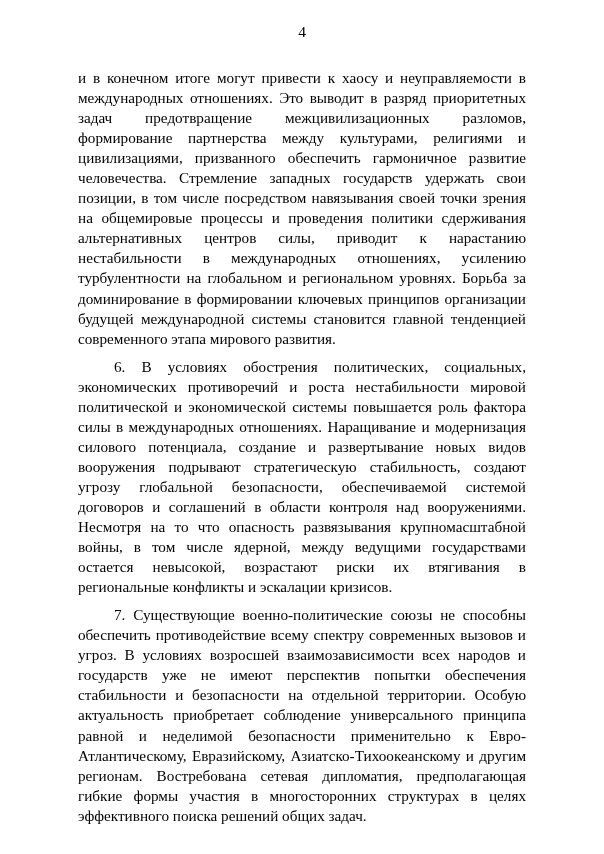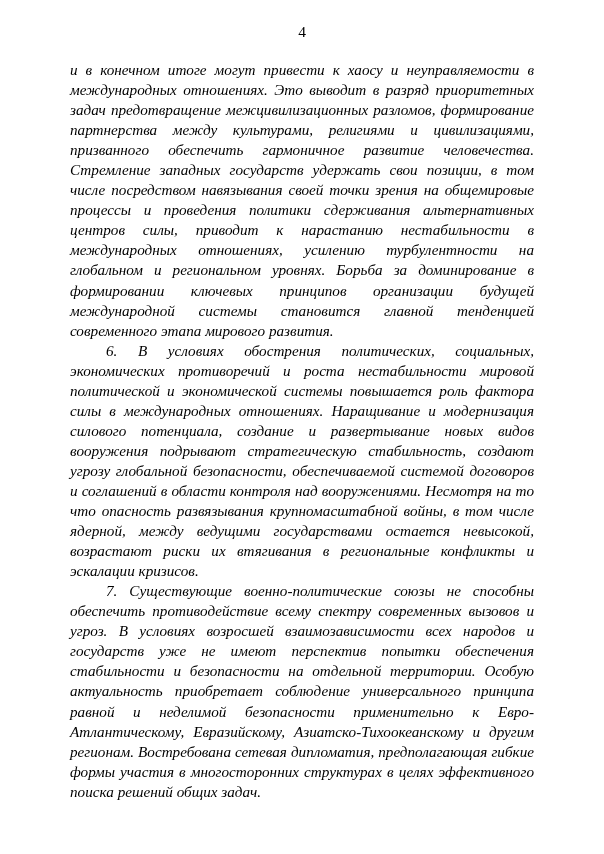--- a/index.html
+++ b/index.html
@@ -43,25 +43,24 @@
     width: 464px;
     font-size: 15.2px;
     line-height: 20.05px;
     text-align: justify;
     text-justify: inter-word;
     word-spacing: 0;
     hyphens: none;
   }
 
   .para {
-    margin: 0;
+    margin: 8px;
     padding: 0;
     text-align: justify;
     text-align-last: left;
-    font-style: italic;
   }
 
   .para.indent {
     text-indent: 36px;
   }
 
   .para.no-indent {
     text-indent: 0;
   }
 

